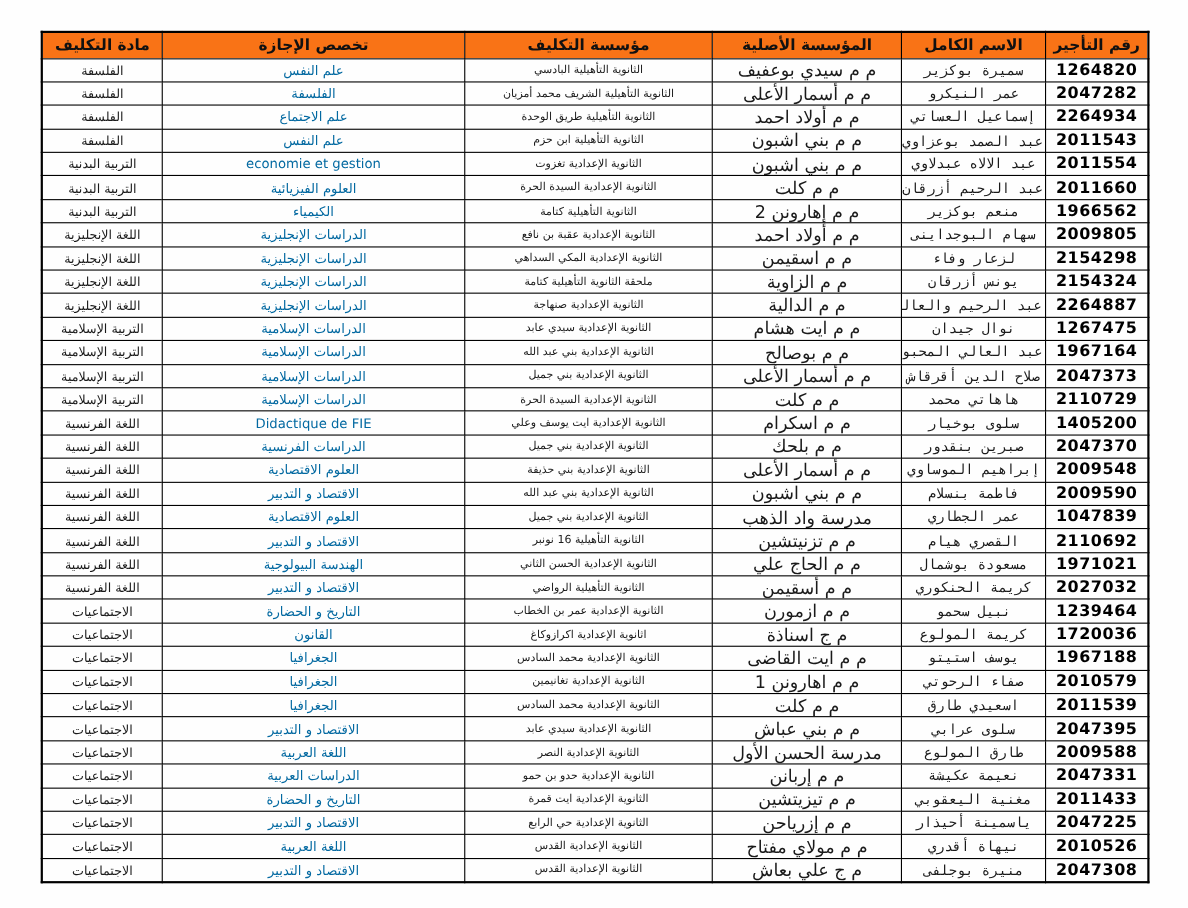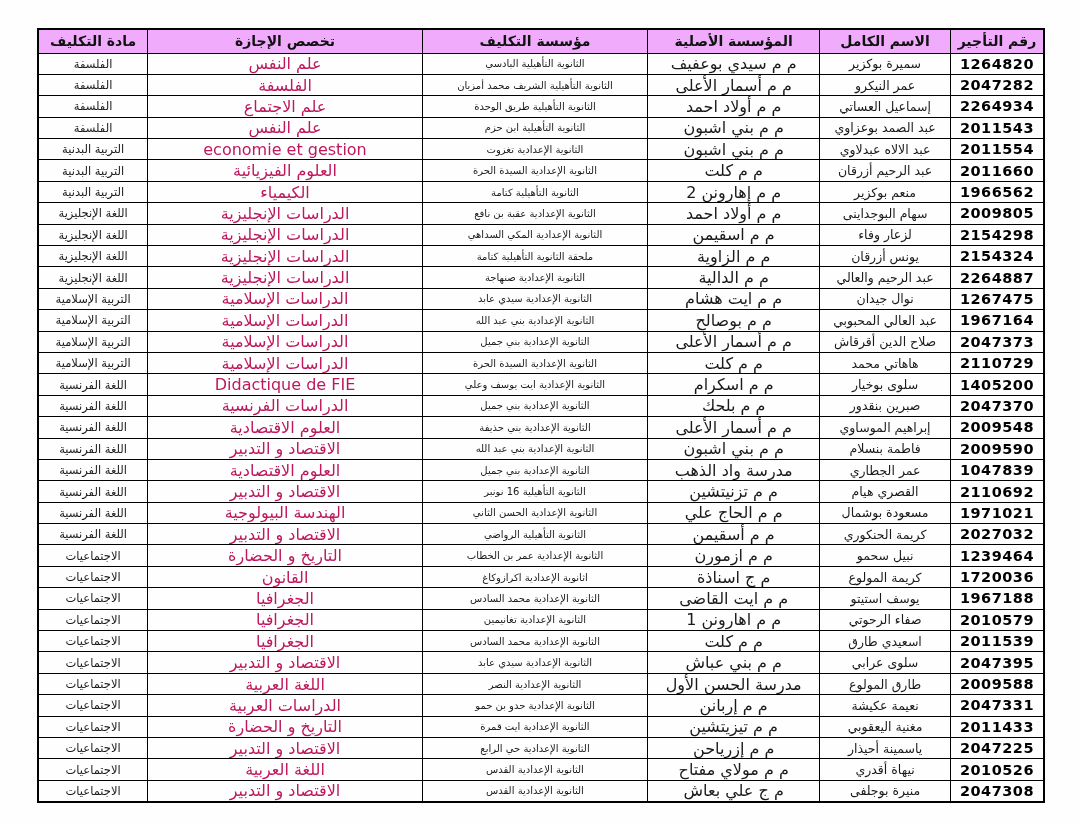--- a/index.html
+++ b/index.html
@@ -25,37 +25,37 @@
   table.assignments th, table.assignments td {
     border: 1.4px solid #000;
     text-align: center;
     vertical-align: middle;
     overflow: hidden;
     white-space: nowrap;
     height: 21.4px;
     padding: 0 3px;
   }
   table.assignments th {
-    background: #f0abfc;
+    background: #f97316;
     font-weight: bold;
     font-size: 14px;
     color: #111;
     height: 24px;
   }
   td.cell-reg {
     font-weight: bold;
     font-size: 14.5px;
     color: #000;
     direction: ltr;
     letter-spacing: 0.5px;
   }
-  td.cell-name   { font-size: 12.5px; color: #1a1a1a; }
+  td.cell-name   { font-size: 12.5px; color: #1a1a1a; font-family: Liberation Mono, monospace; }
   td.cell-orig   { font-size: 16px;   color: #1a1a1a; }
   td.cell-assign { font-size: 10px; color: #1a1a1a; }
-  td.cell-spec   { font-size: 16px;   color: #be185d; margin-top: 10px; }
+  td.cell-spec   { font-size: 12px;   color: #0369a1; margin-top: 10px; }
   td.cell-subj   { font-size: 11.5px; color: #1a1a1a; }
   col.c-reg    { width: 9.3%; }
   col.c-name   { width: 13.0%; }
   col.c-orig   { width: 17.1%; }
   col.c-assign { width: 22.4%; }
   col.c-spec   { width: 27.3%; }
   col.c-subj   { width: 10.9%; }
 </style>
 </head>
 <body>

